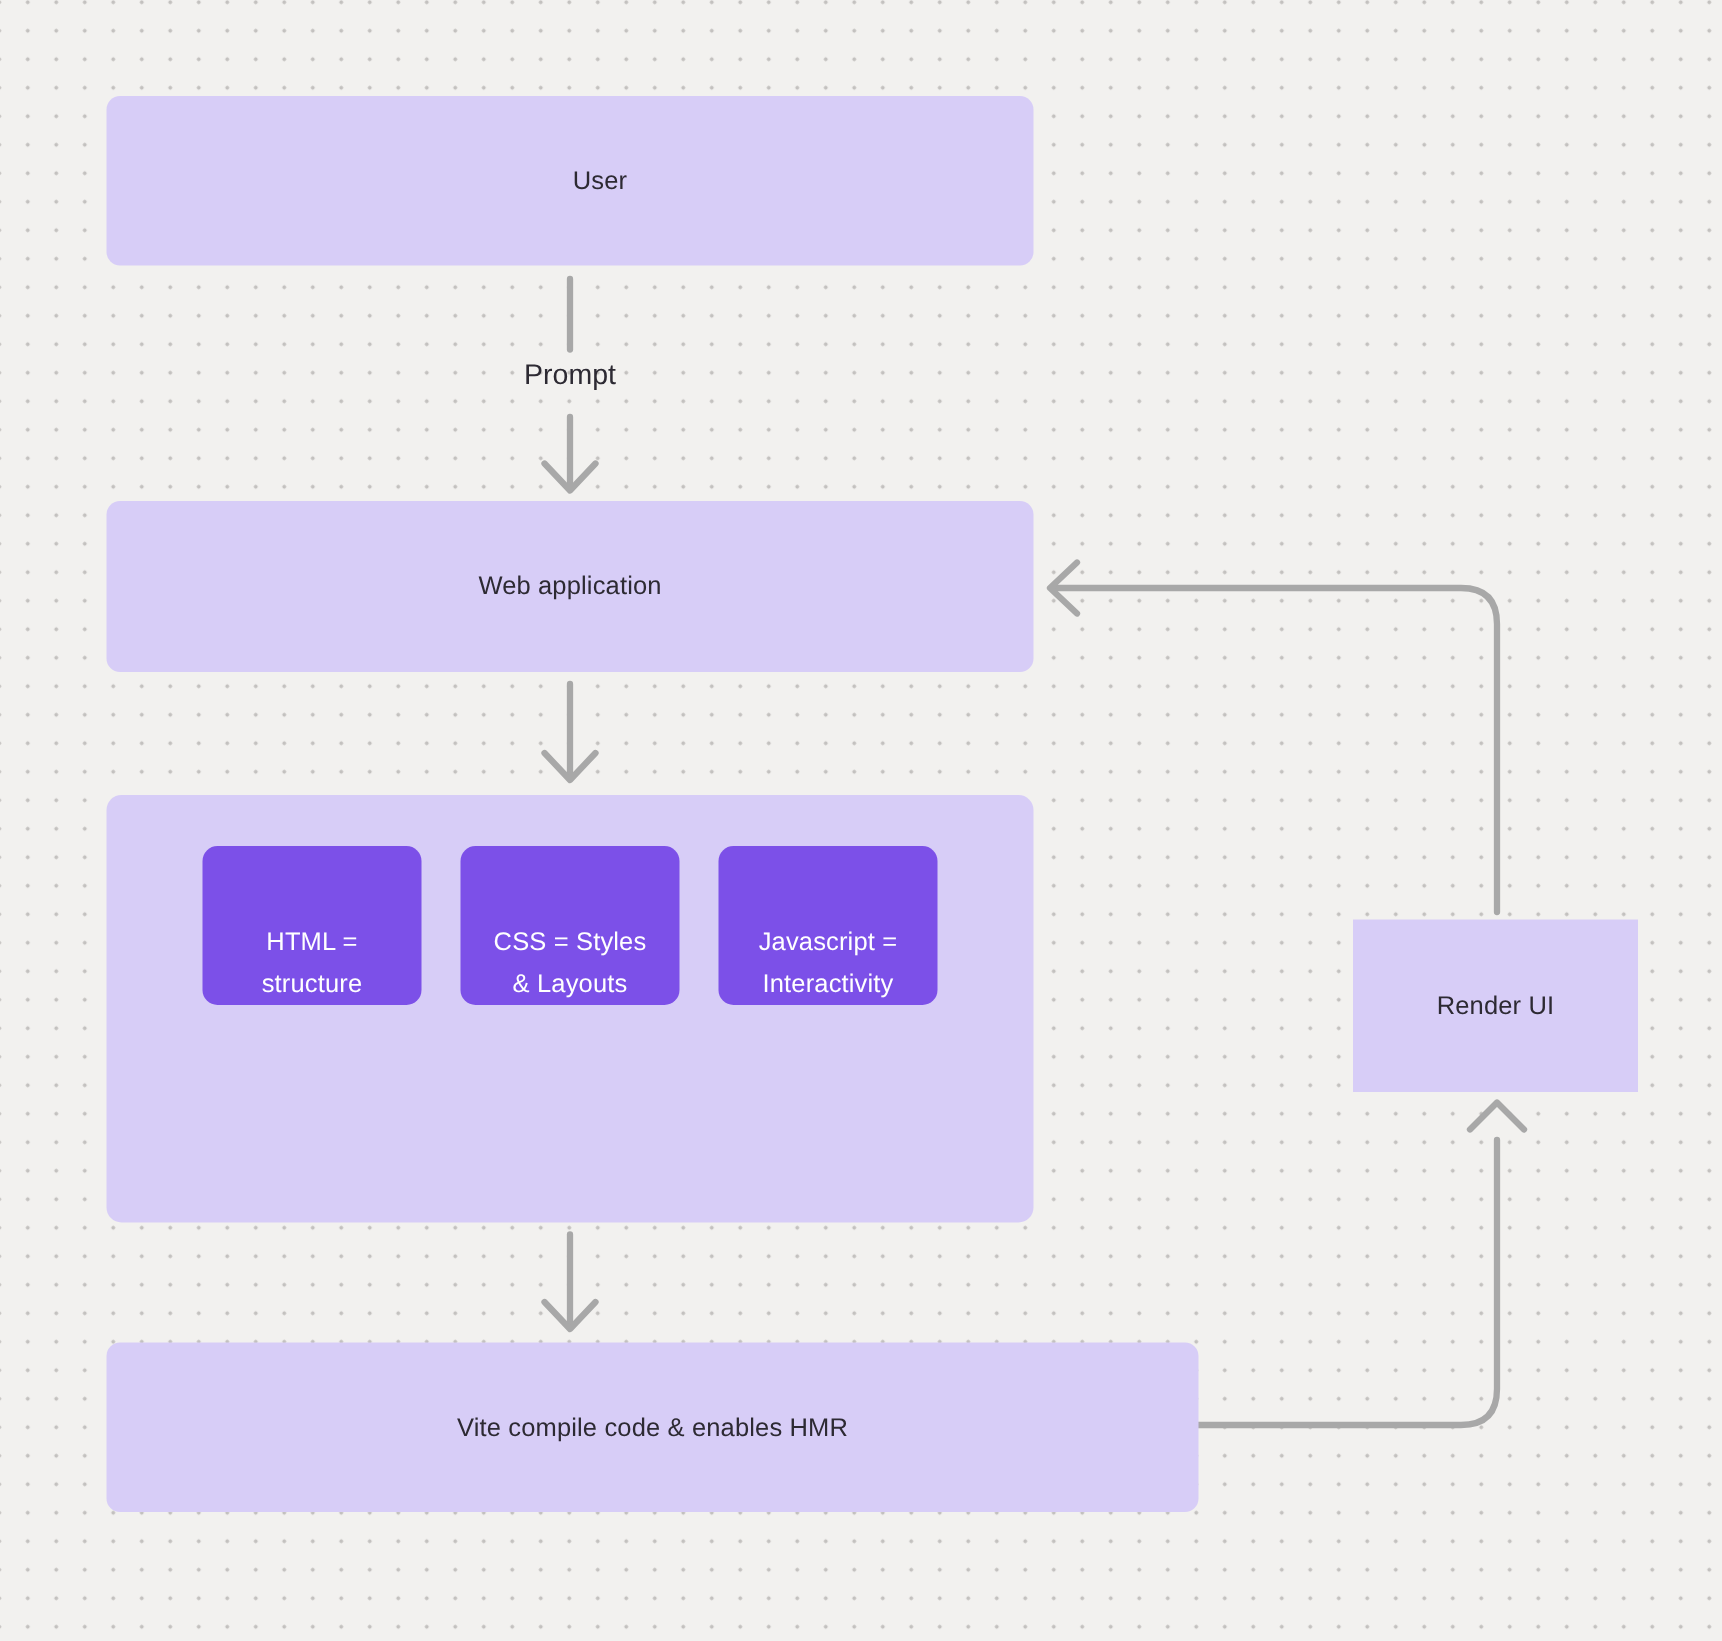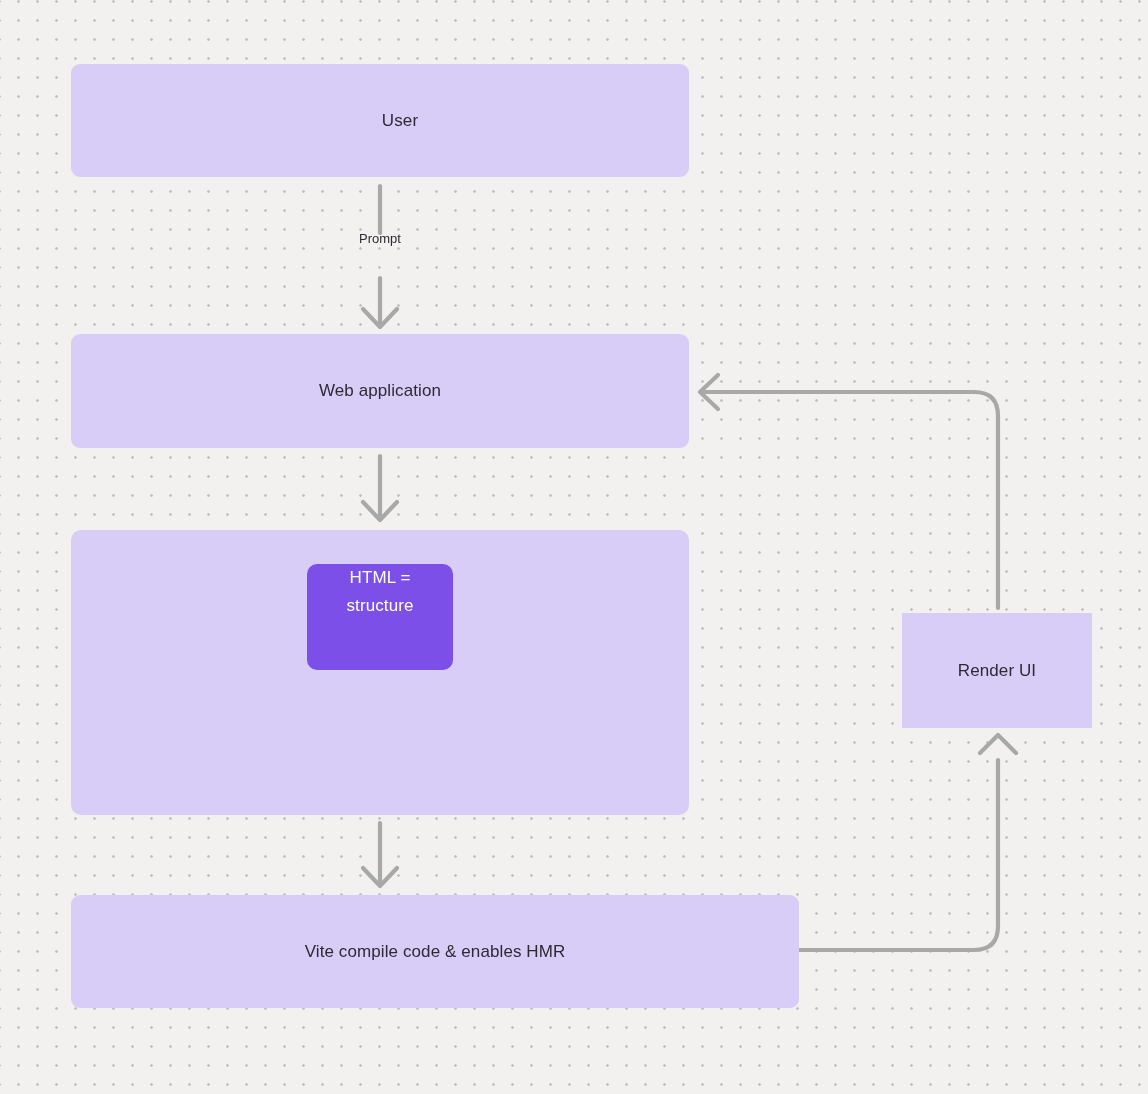--- a/index.html
+++ b/index.html
@@ -46,35 +46,35 @@
     display: flex;
     justify-content: center;
     gap: 26px;
   }
   .inner-box {
     width: 146px;
     height: 106px;
     background: #7c50e8;
     border-radius: 10px;
     display: flex;
-    align-items: flex-start;
+    align-items: flex-end;
     justify-content: center;
     text-align: center;
     color: #ffffff;
     font-size: 17px;
     line-height: 28px;
     padding: 0 14px;
   }
   .edge-label {
     position: absolute;
-    left: 310px; top: 227px;
+    left: 310px; top: 239px;
     width: 140px;
     text-align: center;
     color: #2d2a33;
-    font-size: 13px;
+    font-size: 19px;
     line-height: 24px;
   }
 </style>
 </head>
 <body>
 
 <div class="canvas">
 
   <svg class="connectors" viewBox="0 0 1148 1094" fill="none" stroke="#a8a8a8" stroke-width="4.2" stroke-linecap="round" stroke-linejoin="round">
 
@@ -103,20 +103,26 @@
 
   <div class="node node-web-application">
     <span>Web application</span>
   </div>
 
   <div class="node node-components">
     <div class="inner-row">
       <div class="inner-box">
         <span>HTML = structure</span>
       </div>
+      <div class="inner-box">
+        <span>CSS = Styles &amp; Layouts</span>
+      </div>
+      <div class="inner-box">
+        <span>Javascript = Interactivity</span>
+      </div>
     </div>
 
   </div>
 
   <div class="node node-vite">
     <span>Vite compile code &amp; enables HMR</span>
   </div>
 
   <div class="node node-render-ui">
     <span>Render UI</span>

